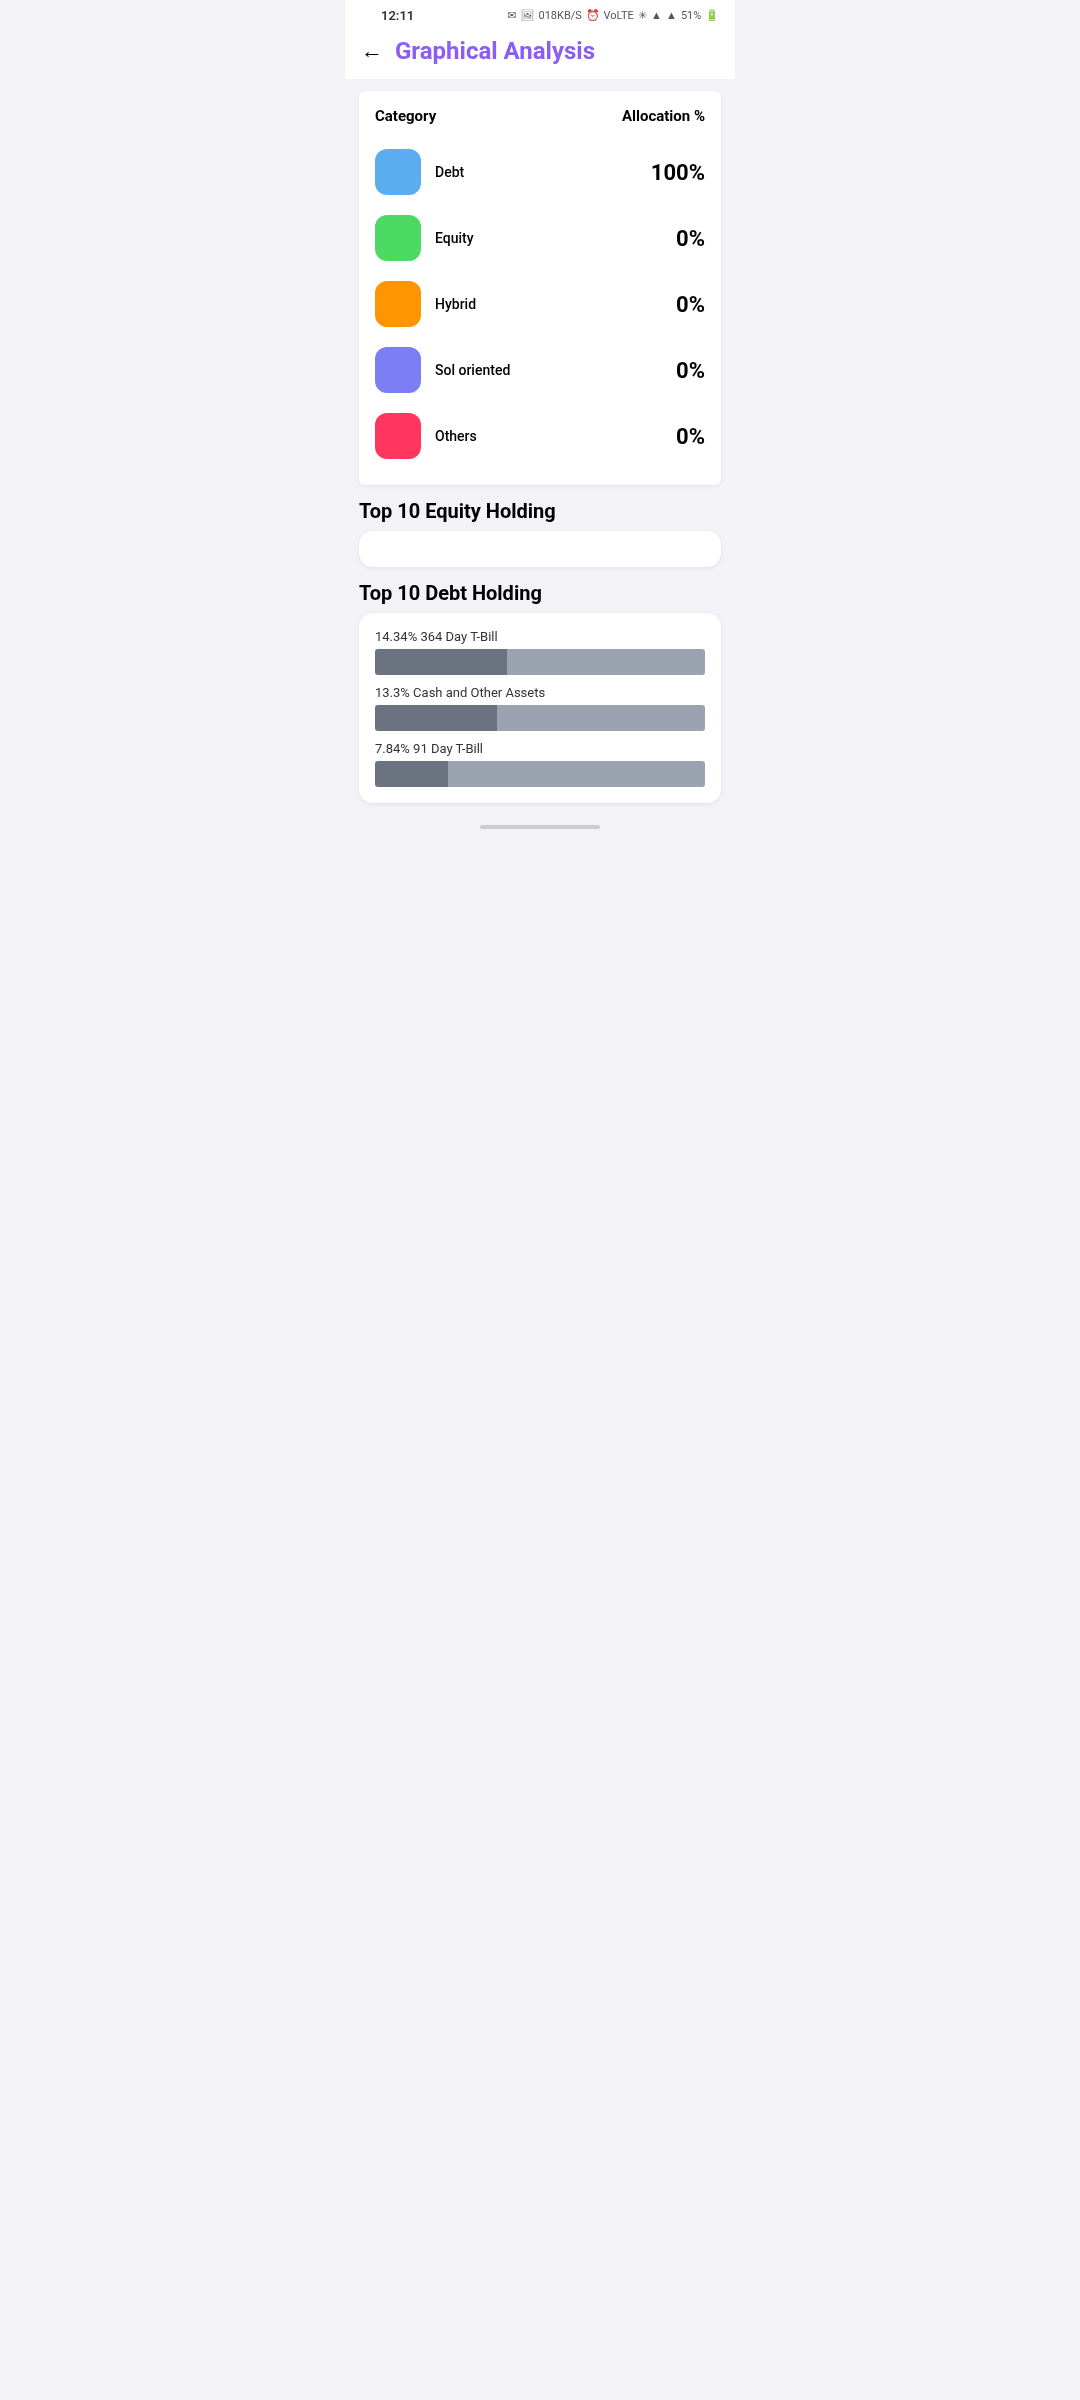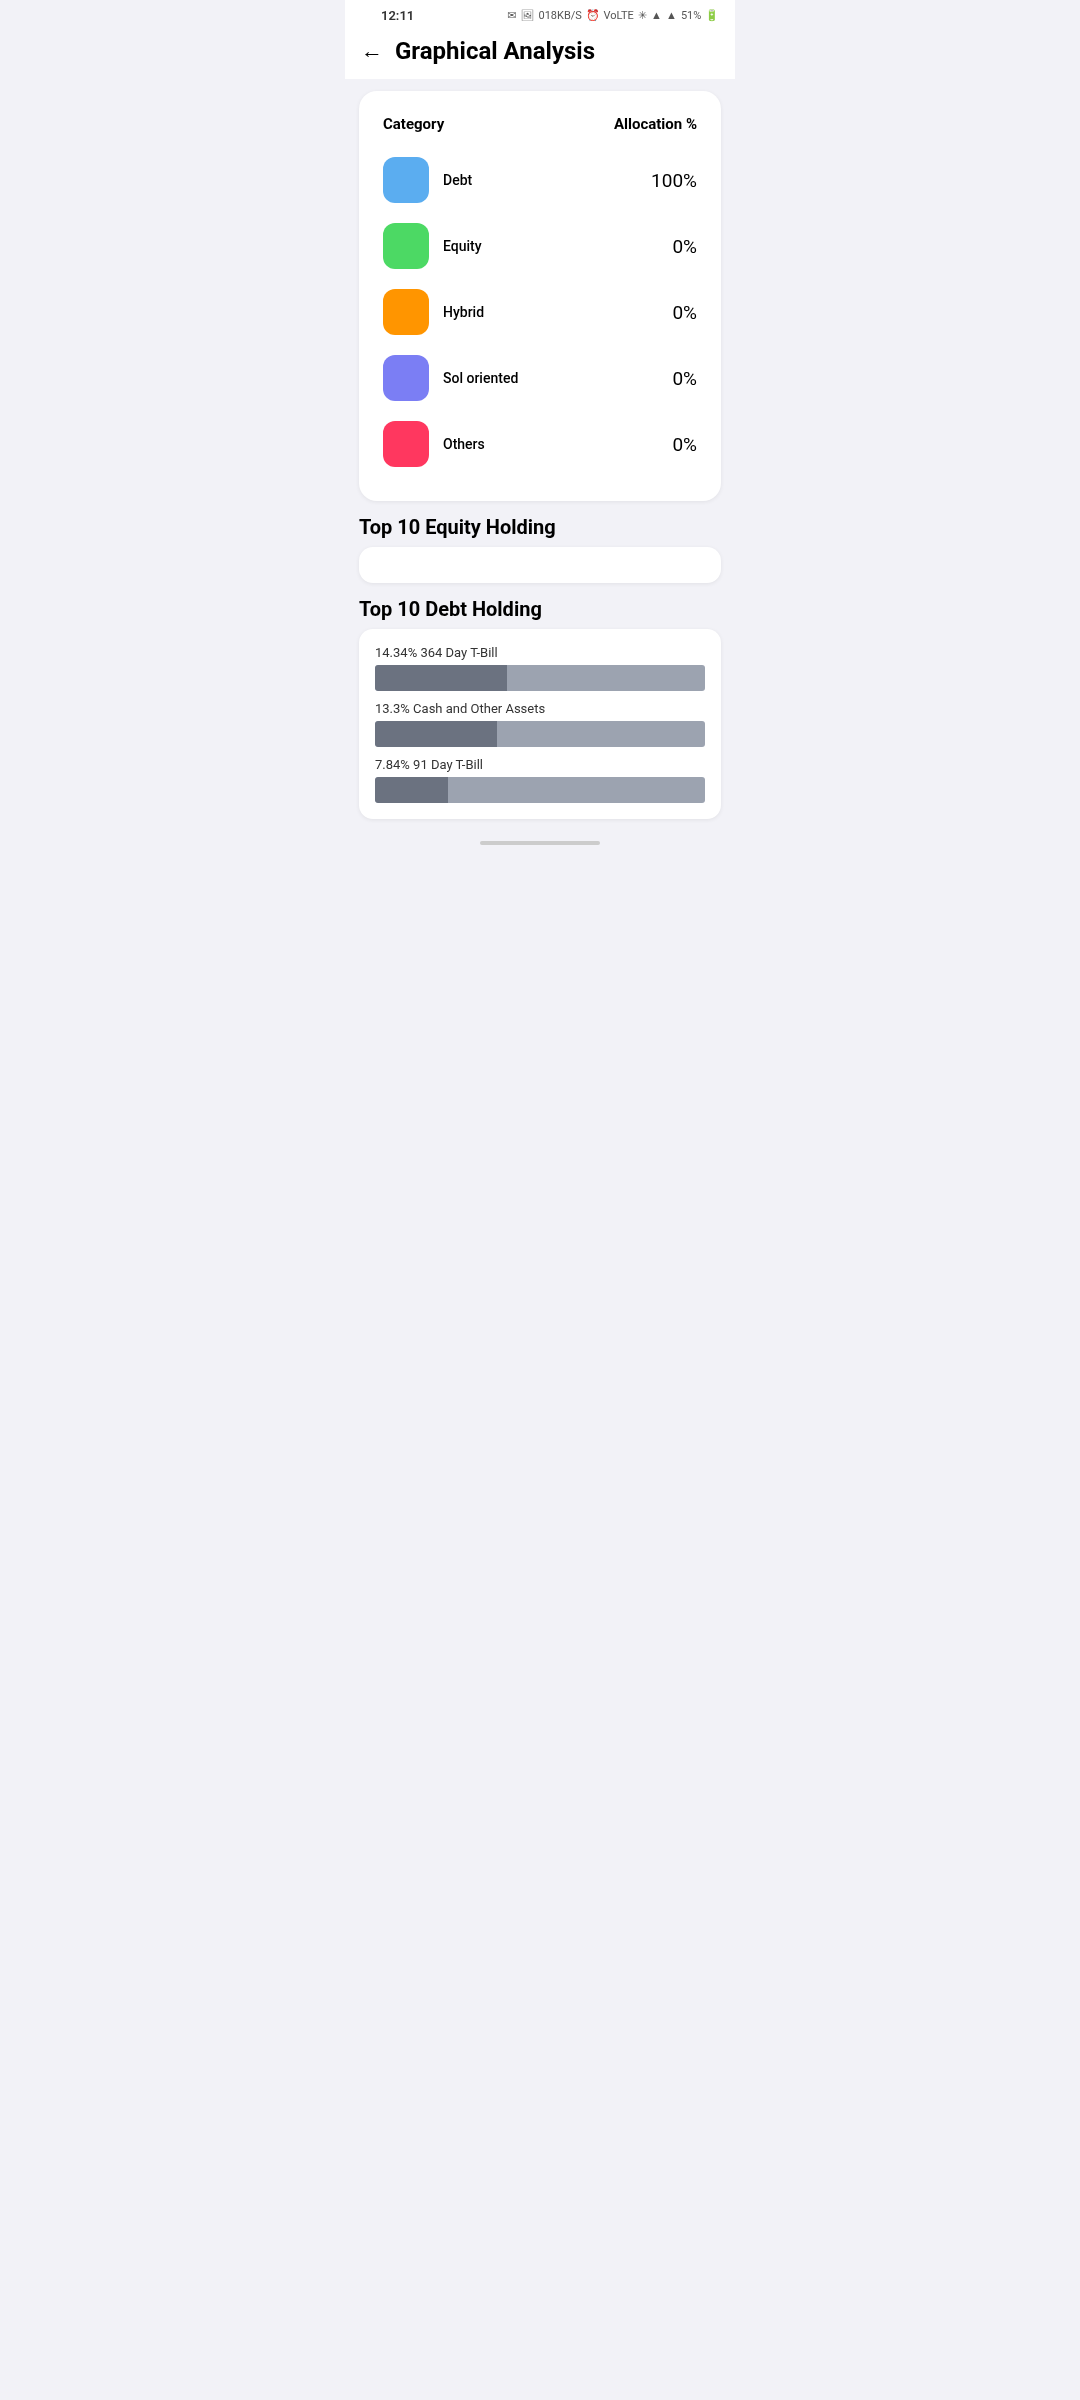--- a/index.html
+++ b/index.html
@@ -38,34 +38,34 @@
     .back-btn {
       font-size: 22px;
       cursor: pointer;
       color: #000;
       line-height: 1;
     }
 
     .page-title {
       font-size: 24px;
       font-weight: 700;
-      color: #000000;
+      color: #8b5cf6;
     }
 
     .content {
       padding: 12px 14px;
       display: flex;
       flex-direction: column;
       gap: 14px;
     }
 
     .card {
       background: #fff;
-      border-radius: 18px;
-      padding: 24px;
+      border-radius: 6px;
+      padding: 16px;
       box-shadow: 0 1px 4px rgba(0,0,0,0.07);
     }
 
     .table-header {
       display: flex;
       justify-content: space-between;
       margin-bottom: 14px;
     }
 
     .table-header-cat {
@@ -100,22 +100,22 @@
       flex-shrink: 0;
     }
 
     .category-name {
       font-size: 14px;
       font-weight: 500;
       color: #000;
     }
 
     .alloc-pct {
-      font-size: 19px;
-      font-weight: 400;
+      font-size: 22px;
+      font-weight: 700;
       color: #000;
       text-align: center;
     }
 
     .section-title {
       font-size: 20px;
       font-weight: 700;
       color: #000;
       margin-bottom: 8px;
     }

